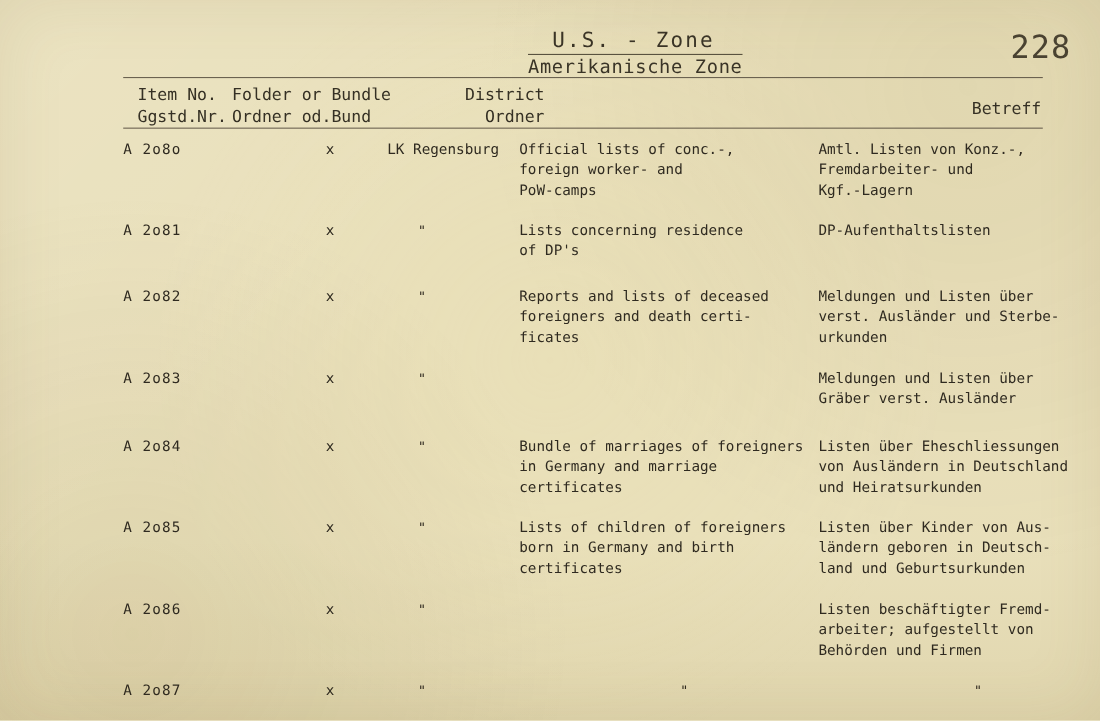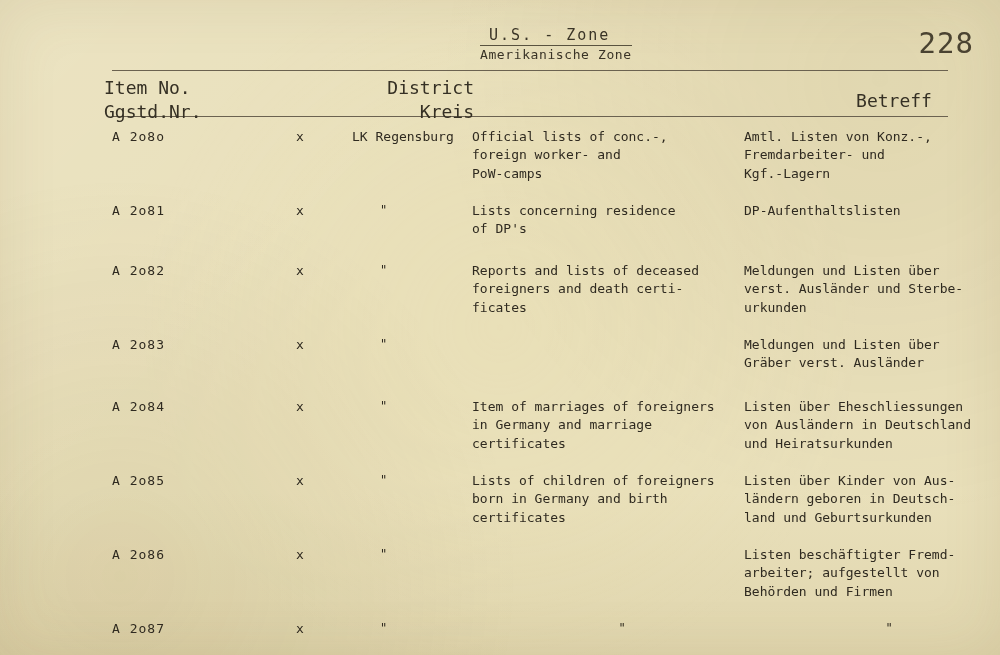--- a/index.html
+++ b/index.html
@@ -56,27 +56,27 @@
   }
 
   .title-block {
     position: absolute;
     top: 26px;
     left: 480px;
     width: 300px;
     text-align: left;
   }
   .title-main {
-    font-size: 15px;
+    font-size: 19px;
     letter-spacing: 2px;
     color: #3a3427;
-    margin-left: 9px;
+    margin-left: 22px;
   }
   .title-sub {
-    font-size: 13px;
+    font-size: 17px;
     letter-spacing: 0.6px;
     color: #3a3427;
     border-top: 1px solid #5a5340;
     padding-top: 1px;
     display: inline-block;
     margin-top: 1px;
   }
 
   .rule {
     position: absolute;
@@ -84,24 +84,24 @@
     right: 52px;
     height: 0;
     border-top: 1px solid #6b6250;
   }
   .rule-top { top: 70px; }
   .rule-bottom { top: 116px; }
 
   .head-row {
     position: absolute;
     top: 76px;
-    left: 104px;
+    left: 125px;
     right: 52px;
     height: 38px;
-    font-size: 18px;
+    font-size: 15px;
     color: #353024;
   }
   .head-cell { position: absolute; line-height: 1.35; }
   .hc-item    { left: 0px;   width: 90px; }
   .hc-folder  { left: 86px;  width: 150px; }
   .hc-district{ left: 250px; width: 120px; text-align: right; }
   .hc-district .l2 { padding-left: 14px; }
   .hc-subject { left: 400px; width: 270px; text-align: center; top: 13px; }
   .hc-betreff { left: 690px; width: 200px; text-align: center; top: 13px; }
 
@@ -146,23 +146,27 @@
   </div>
 
   <div class="rule rule-top"></div>
   <div class="rule rule-bottom"></div>
 
   <div class="head-row">
     <div class="head-cell hc-item">
       <div>Item No.</div>
       <div>Ggstd.Nr.</div>
     </div>
+    <div class="head-cell hc-folder">
+      <div>Folder or Bundle</div>
+      <div>Ordner od.Bund</div>
+    </div>
     <div class="head-cell hc-district">
       <div>District</div>
-      <div class="l2">Kreis</div>
+      <div class="l2">Ordner</div>
     </div>
     <div class="head-cell hc-betreff">Betreff</div>
   </div>
 
   <div class="rows">
 
     <div class="row" style="height:58px">
       <div class="cell c-item">A  2o8o</div>
       <div class="cell c-folder">x</div>
       <div class="cell c-subject">Official lists of conc.-,
@@ -200,21 +204,21 @@
       <div class="cell c-folder">x</div>
       <div class="cell c-district ditto">"</div>
       <div class="cell c-betreff">Meldungen und Listen über
 Gräber verst. Ausländer</div>
     </div>
 
     <div class="row" style="height:58px">
       <div class="cell c-item">A  2o84</div>
       <div class="cell c-folder">x</div>
       <div class="cell c-district ditto">"</div>
-      <div class="cell c-subject">Item of marriages of foreigners
+      <div class="cell c-subject">Bundle of marriages of foreigners
 in Germany and marriage
 certificates</div>
       <div class="cell c-betreff">Listen über Eheschliessungen
 von Ausländern in Deutschland
 und Heiratsurkunden</div>
     </div>
 
     <div class="row" style="height:58px">
       <div class="cell c-item">A  2o85</div>
       <div class="cell c-folder">x</div>

